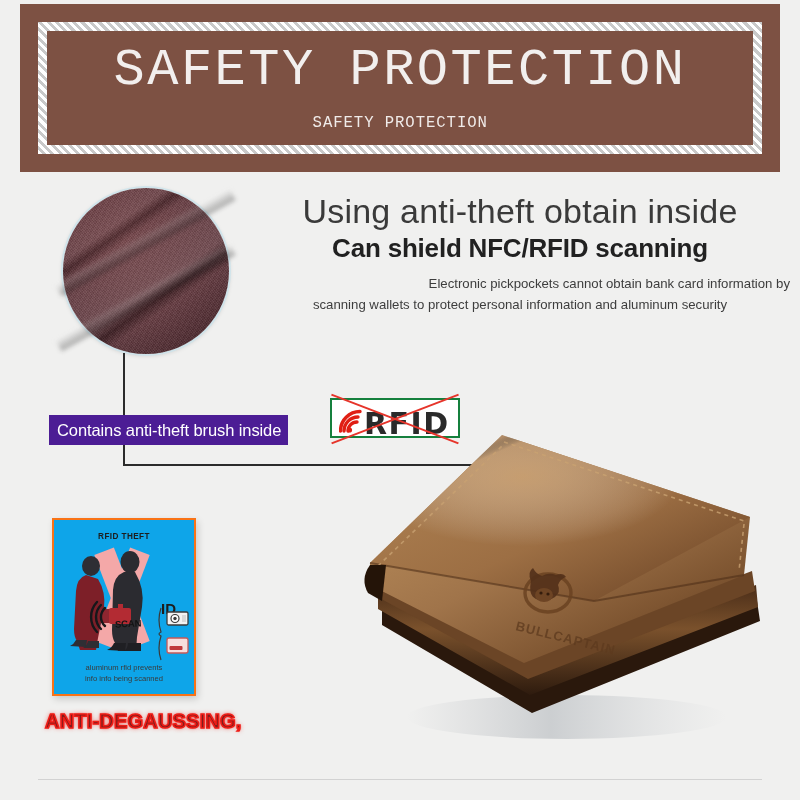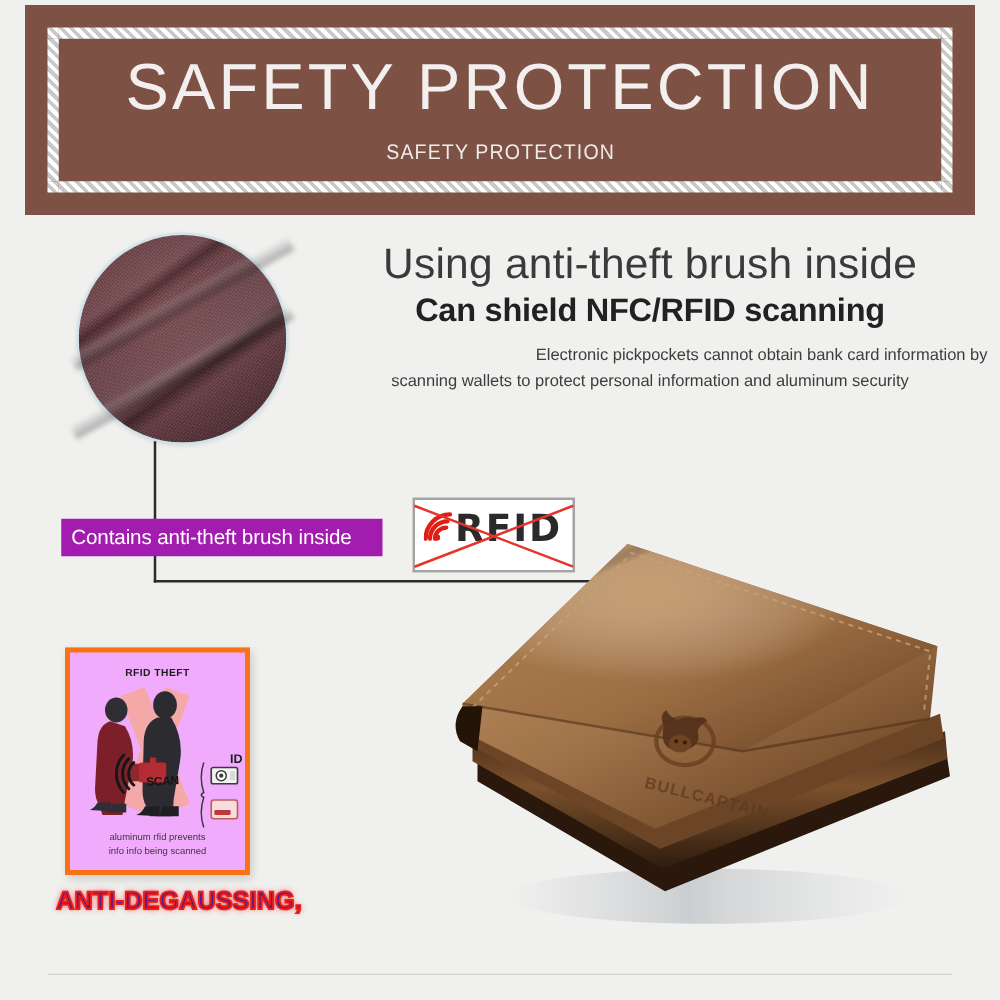--- a/index.html
+++ b/index.html
@@ -20,21 +20,21 @@
     padding:18px;
   }
   .banner-inner{
     width:100%;height:100%;box-sizing:border-box;
     border:9px solid transparent;
     border-image: repeating-linear-gradient(45deg,#ffffff 0 3px,#c9c9c9 3px 6px) 9;
     position:relative;
   }
   .banner-core{
     position:absolute;inset:0;
-    display:flex;flex-direction:column;align-items:center;justify-content:center;
+    display:flex;flex-direction:column;align-items:center;justify-content:center;font-family:Liberation Mono, monospace;
   }
   .banner-title{
     color:#f2efee;font-size:52px;letter-spacing:2.5px;
     font-weight:400;line-height:1;margin:0 0 16px 0;
     text-align:center;white-space:nowrap;
   }
   .banner-sub{
     color:#f0ebe9;font-size:17px;letter-spacing:1px;
     font-weight:400;text-align:center;white-space:nowrap;
     transform:scaleX(.92);
@@ -90,49 +90,49 @@
   .conn-h{left:123px;top:464px;height:1.6px;width:412px;}
 
   .dot{
     position:absolute;left:527px;top:457px;width:15px;height:15px;border-radius:50%;
     background:#e8251b;box-shadow:0 0 3px rgba(0,0,0,.25);
   }
 
   
   .black-bar{
     position:absolute;left:49px;top:415px;height:30px;
-    background:#a21caf;color:#fff;
+    background:#4c1d95;color:#fff;
     display:flex;align-items:center;
-    padding:0 25px 0 8px;
+    padding:0 7px 0 8px;
     font-size:16.5px;font-weight:400;letter-spacing:-.1px;
     white-space:nowrap;
   }
 
   
   .rfid-badge{
-    position:absolute;left:330px;top:398px;width:130px;height:60px;
-    background:#ffffff;border:2px solid #a3a3a3;box-sizing:border-box;
+    position:absolute;left:330px;top:398px;width:130px;height:40px;
+    background:#ffffff;border:2px solid #15803d;box-sizing:border-box;
   }
   .rfid-badge .x1,.rfid-badge .x2{
     position:absolute;left:-4%;top:50%;width:108%;height:1.6px;background:#e6342a;
     transform-origin:center;
   }
   .rfid-badge .x1{transform:rotate(21deg);}
   .rfid-badge .x2{transform:rotate(-21deg);}
   .rfid-word{
     position:absolute;left:32px;top:9px;
     font-size:30px;font-weight:800;color:#2a2a2a;letter-spacing:1.5px;
     line-height:1;font-family:"DejaVu Sans", sans-serif;
   }
   .rfid-waves{position:absolute;left:7px;top:5px;width:38px;height:30px;}
 
   
   .theft-card{
     position:absolute;left:52px;top:518px;width:140px;height:174px;
-    background:#f0abfc;border:4px solid #f97316;
+    background:#0ea5e9;border:2px solid #f97316;
     box-shadow:2px 3px 7px rgba(0,0,0,.16);
     overflow:hidden;
   }
   .tc-title{
     position:absolute;left:0;right:0;top:12px;text-align:center;
     font-size:8.2px;font-weight:700;color:#1d1d1d;letter-spacing:.4px;
   }
   .tc-x{
     position:absolute;left:14px;top:28px;width:108px;height:100px;
   }
@@ -141,39 +141,39 @@
     background:#f4a8a8;transform-origin:center;
   }
   .tc-x .xa{transform:translateX(-50%) rotate(21deg);}
   .tc-x .xb{transform:translateX(-50%) rotate(-21deg);}
   .tc-people{position:absolute;left:10px;top:26px;width:120px;height:110px;}
   .tc-caption{
     position:absolute;left:6px;right:6px;bottom:10px;text-align:center;
     font-size:7.6px;color:#3a3a3a;line-height:1.45;
   }
   .tc-id{
-    position:absolute;right:2px;top:80px;
-    font-size:10px;font-weight:700;color:#1d1d1d;
+    position:absolute;right:18px;top:80px;
+    font-size:15px;font-weight:700;color:#1d1d1d;
   }
   .tc-scan{
     position:absolute;left:61px;top:98px;
     font-size:9.5px;font-weight:800;color:#141414;letter-spacing:-.2px;
     transform:rotate(-3deg);
   }
 
   
   .wallet{
     position:absolute;left:352px;top:425px;width:430px;height:330px;
   }
 
   
   .redtext{
     position:absolute;left:45px;top:705px;
     font-size:20px;font-weight:700;line-height:1.65;letter-spacing:.2px;
-    color:#4c1d95;
+    color:#7f1d1d;
     -webkit-text-stroke:1.6px #ee1c16;
     text-shadow:0 0 2px #ee1c16, 0 0 5px rgba(238,28,22,.75);
     white-space:nowrap;
   }
   .hr-bottom{
     position:absolute;left:38px;top:779px;width:724px;height:1px;background:#d2d2d2;
   }
 </style>
 </head>
 <body>
@@ -183,21 +183,21 @@
   <div class="banner">
     <div class="banner-inner">
       <div class="banner-core">
         <div class="banner-title">SAFETY PROTECTION</div>
         <div class="banner-sub">SAFETY PROTECTION</div>
       </div>
     </div>
   </div>
 
   <div class="headline">
-    <div class="hl1">Using anti-theft brush inside</div>
+    <div class="hl1">Using anti-theft obtain inside</div>
     <div class="hl2">Can shield NFC/RFID scanning</div>
     <div class="hl-body">
       <div class="l2">Electronic pickpockets cannot obtain bank card information by</div>
       <div class="l3">scanning wallets to protect personal information and aluminum   security</div>
     </div>
   </div>
 
   <div class="fabric-wrap">
     <div class="fabric">
       <div class="fabric-fold fold-a"></div>

